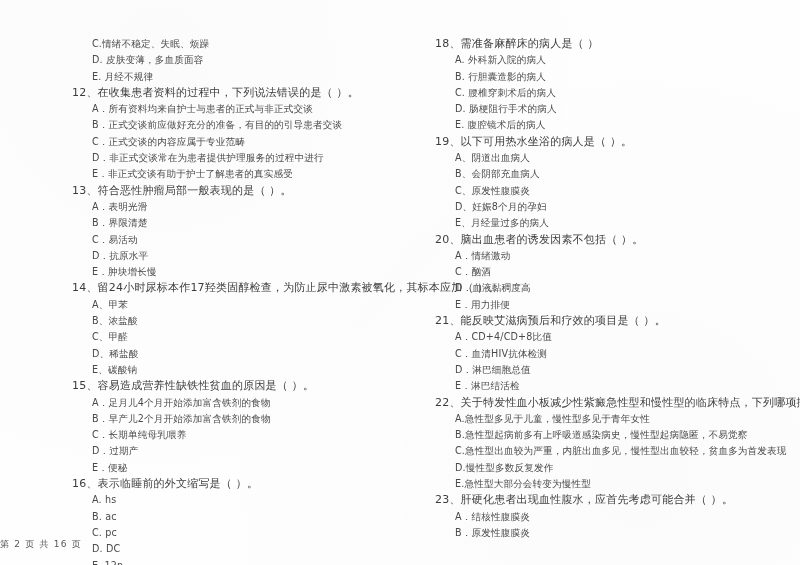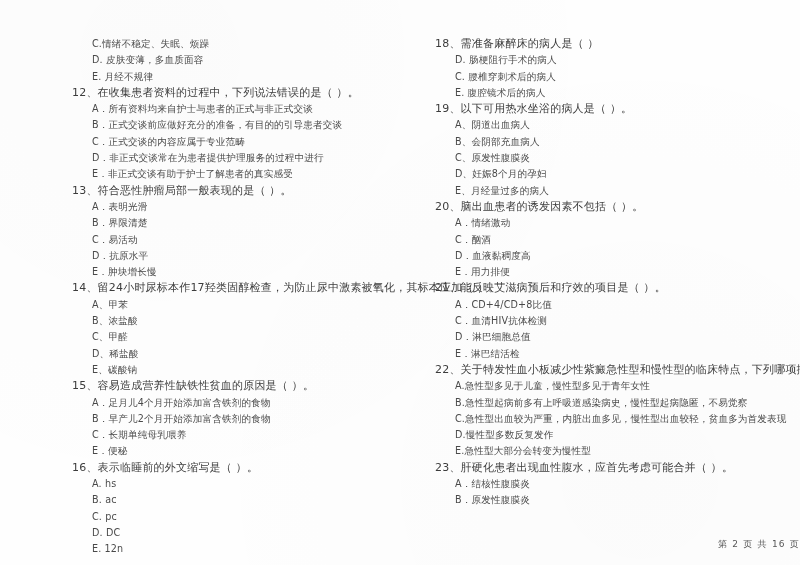--- a/index.html
+++ b/index.html
@@ -61,21 +61,21 @@
     white-space: nowrap;
   }
   .opt.wide {
     white-space: nowrap;
   }
   .footer {
     position: absolute;
     bottom: 14px;
     left: 0;
     right: 0;
-    text-align: right;
+    text-align: left;
     font-size: 9px;
     letter-spacing: 1.2px;
     color: #4a4a4a;
   }
   
   .columns, .footer {
     filter: blur(0.18px);
     opacity: 0.93;
   }
 </style>
@@ -119,40 +119,43 @@
         <div class="opt">C、甲醛</div>
         <div class="opt">D、稀盐酸</div>
         <div class="opt">E、碳酸钠</div>
       </div>
 
       <div class="question">
         <div class="q-stem">15、容易造成营养性缺铁性贫血的原因是（      ）。</div>
         <div class="opt">A．足月儿4个月开始添加富含铁剂的食物</div>
         <div class="opt">B．早产儿2个月开始添加富含铁剂的食物</div>
         <div class="opt">C．长期单纯母乳喂养</div>
+        <div class="opt">D．过期产</div>
         <div class="opt">E．便秘</div>
       </div>
 
       <div class="question">
         <div class="q-stem">16、表示临睡前的外文缩写是（      ）。</div>
         <div class="opt">A. hs</div>
         <div class="opt">B. ac</div>
         <div class="opt">C. pc</div>
         <div class="opt">D. DC</div>
         <div class="opt">E. 12n</div>
       </div>
 
     </div>
 
     <div class="col col-right">
 
       <div class="question">
         <div class="q-stem">18、需准备麻醉床的病人是（      ）</div>
+        <div class="opt">A. 外科新入院的病人</div>
+        <div class="opt">B. 行胆囊造影的病人</div>
+        <div class="opt">C. 腰椎穿刺术后的病人</div>
         <div class="opt">D. 肠梗阻行手术的病人</div>
-        <div class="opt">C. 腰椎穿刺术后的病人</div>
         <div class="opt">E. 腹腔镜术后的病人</div>
       </div>
 
       <div class="question">
         <div class="q-stem">19、以下可用热水坐浴的病人是（      ）。</div>
         <div class="opt">A、阴道出血病人</div>
         <div class="opt">B、会阴部充血病人</div>
         <div class="opt">C、原发性腹膜炎</div>
         <div class="opt">D、妊娠8个月的孕妇</div>
         <div class="opt">E、月经量过多的病人</div>

